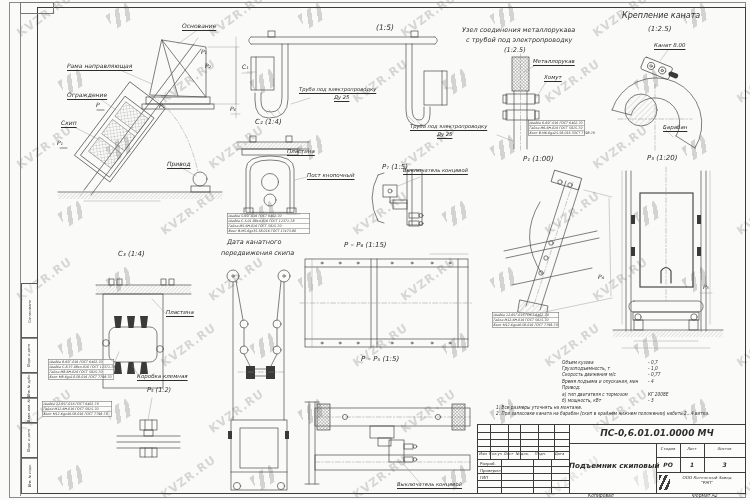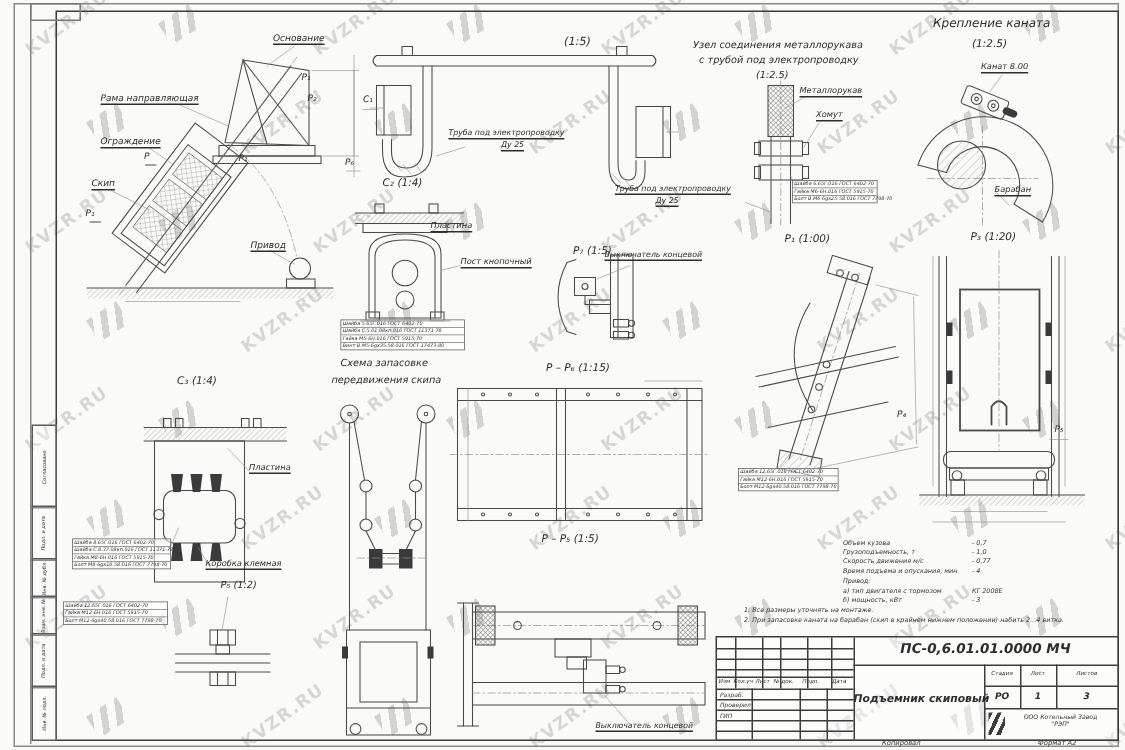--- a/index.html
+++ b/index.html
@@ -453,21 +453,21 @@
     </g>
   </svg>
 
   <div id="labels">
     <div class="lbl" style="left:376px;top:24px;font-size:7.5px">(1:5)</div>
     <div class="lbl" style="left:462px;top:27px;font-size:6.5px">Узел соединения металлорукава</div>
     <div class="lbl" style="left:466px;top:37px;font-size:6.5px">с трубой под электропроводку</div>
     <div class="lbl" style="left:504px;top:47px;font-size:6.5px">(1:2.5)</div>
     <div class="lbl" style="left:622px;top:12px;font-size:8px">Крепление каната</div>
     <div class="lbl" style="left:648px;top:26px;font-size:7px">(1:2.5)</div>
-    <div class="lbl" style="left:227px;top:239px;font-size:6.5px">Схема запасовке</div>
+    <div class="lbl" style="left:227px;top:239px;font-size:6.5px">Дата канатного</div>
     <div class="lbl" style="left:221px;top:250px;font-size:6.5px">передвижения скипа</div>
 
     <div class="lbl u" style="left:182px;top:23px;font-size:6px">Основание</div>
     <div class="lbl u" style="left:67px;top:63px;font-size:6px">Рама направляющая</div>
     <div class="lbl u" style="left:67px;top:92px;font-size:6px">Ограждение</div>
     <div class="lbl u" style="left:61px;top:120px;font-size:6px">Скип</div>
     <div class="lbl u" style="left:167px;top:161px;font-size:6px">Привод</div>
     <div class="lbl u" style="left:299px;top:87px;font-size:5.2px">Труба под электропроводку</div>
     <div class="lbl u" style="left:334px;top:95px;font-size:5.2px">Ду 25</div>
     <div class="lbl u" style="left:410px;top:124px;font-size:5.2px">Труба под электропроводку</div>
@@ -482,21 +482,21 @@
     <div class="lbl u" style="left:166px;top:310px;font-size:5.5px">Пластина</div>
     <div class="lbl u" style="left:137px;top:374px;font-size:5.5px">Коробка клемная</div>
     <div class="lbl u" style="left:397px;top:482px;font-size:5.2px">Выключатель концевой</div>
 
     <div class="lbl" style="left:255px;top:119px;font-size:7px">С₂ (1:4)</div>
     <div class="lbl" style="left:118px;top:251px;font-size:7px">С₃ (1:4)</div>
     <div class="lbl" style="left:147px;top:387px;font-size:6.5px">Р₅ (1:2)</div>
     <div class="lbl" style="left:382px;top:164px;font-size:7px">Р₇ (1:5)</div>
     <div class="lbl" style="left:523px;top:156px;font-size:7px">Р₁ (1:00)</div>
     <div class="lbl" style="left:647px;top:155px;font-size:7px">Р₃ (1:20)</div>
-    <div class="lbl" style="left:364px;top:242px;font-size:7px">Р – Р₆ (1:15)</div>
+    <div class="lbl" style="left:344px;top:242px;font-size:7px">Р – Р₆ (1:15)</div>
     <div class="lbl" style="left:361px;top:356px;font-size:7px">Р – Р₅ (1:5)</div>
 
     <div class="lbl" style="left:201px;top:49px;font-size:6px">Р₁</div>
     <div class="lbl" style="left:205px;top:63px;font-size:6px">Р₂</div>
     <div class="lbl" style="left:159px;top:103px;font-size:6px">Р₁</div>
     <div class="lbl" style="left:96px;top:102px;font-size:6px">Р</div>
     <div class="lbl" style="left:57px;top:140px;font-size:6px">Р₁</div>
     <div class="lbl" style="left:242px;top:64px;font-size:6px">С₁</div>
     <div class="lbl" style="left:230px;top:106px;font-size:6px">Р₆</div>
     <div class="lbl" style="left:598px;top:274px;font-size:6px">Р₄</div>

